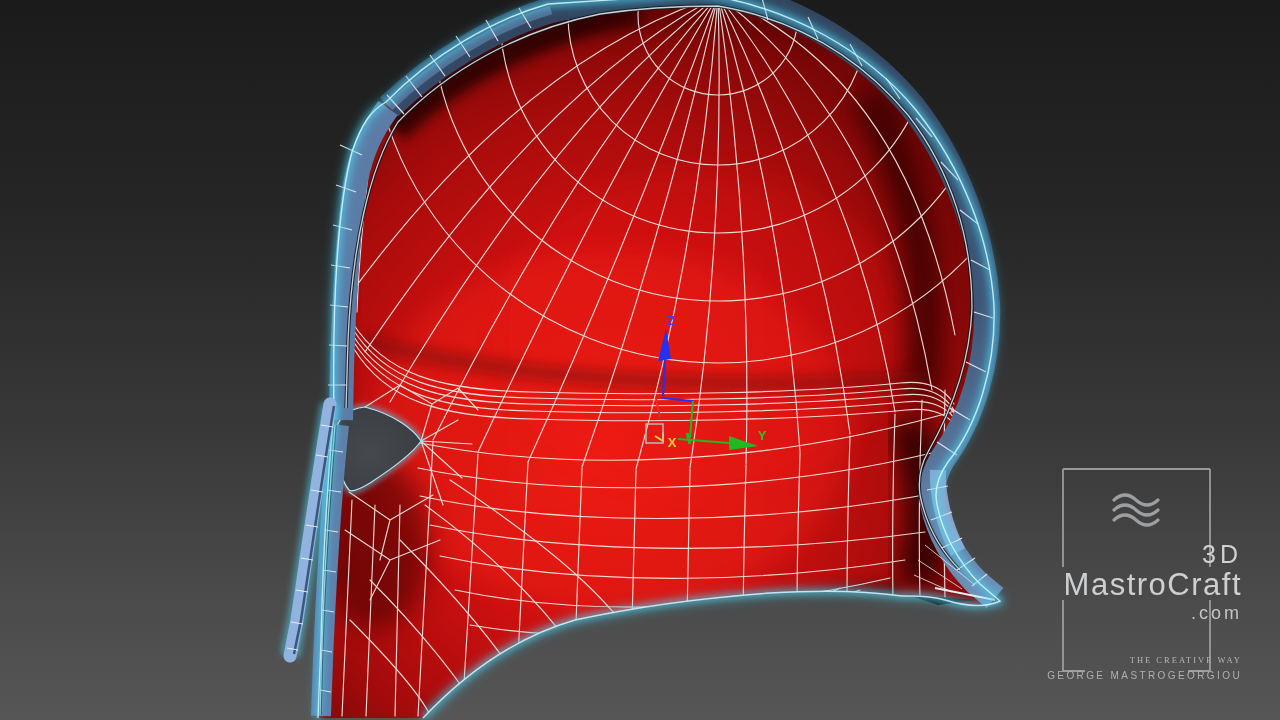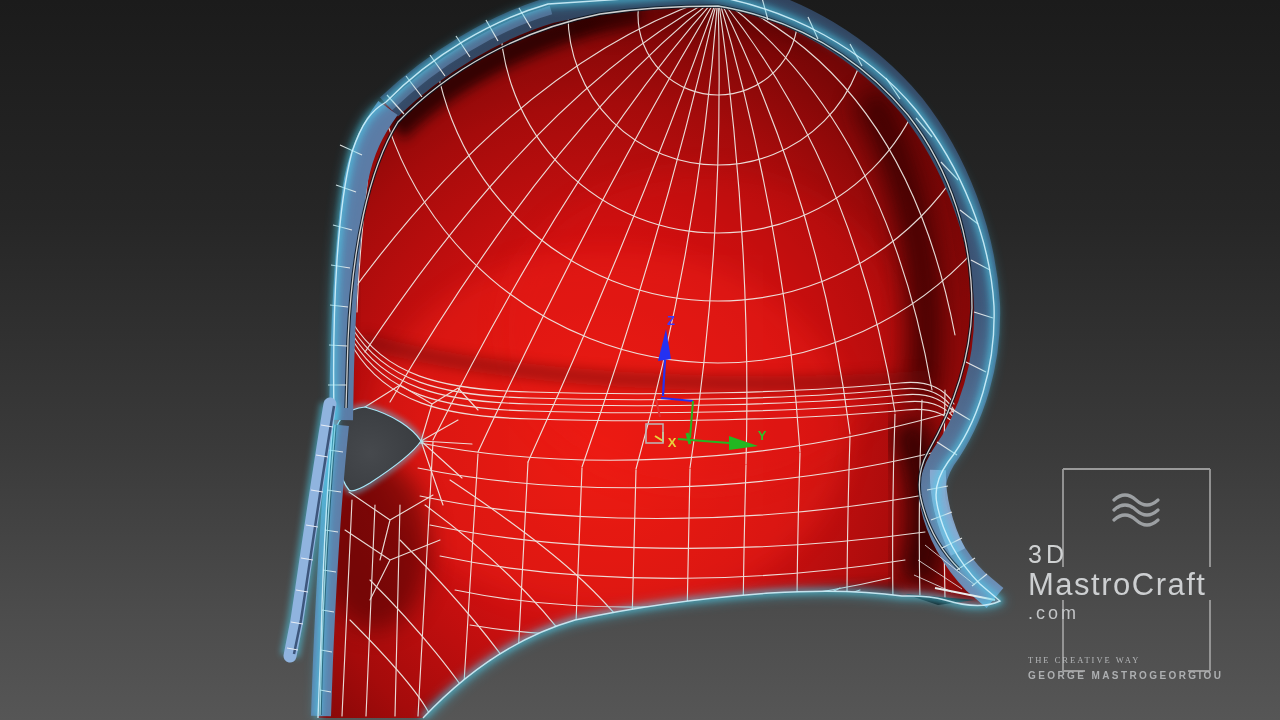--- a/index.html
+++ b/index.html
@@ -7,26 +7,26 @@
     position:relative;width:1280px;height:720px;overflow:hidden;
     background:linear-gradient(180deg,#1b1b1b 0%,#262626 30%,#3a3a3a 62%,#4c4c4c 85%,#565656 100%);
     font-family:"Liberation Sans",sans-serif;
   }
   .stage svg.viewport-art{position:absolute;left:0;top:0;}
   .watermark{
     position:absolute;left:1028px;top:464px;width:214px;height:226px;
     text-align:center;color:#c8cacc;user-select:none;
   }
   .watermark .frame-svg{position:absolute;left:0;top:0;}
-  .wm-line{position:absolute;left:0;width:214px;text-align:left;white-space:nowrap;}
+  .wm-line{position:absolute;left:0;width:214px;text-align:right;white-space:nowrap;}
   .wm-3d{top:76px;font-size:25px;letter-spacing:4px;color:#cfd1d2;}
   .wm-main{top:103px;font-size:31px;letter-spacing:1.5px;color:#cdcfd1;}
   .wm-com{top:139px;font-size:18px;letter-spacing:3px;color:#c3c5c7;}
   .wm-tagline{top:191px;font-size:8.5px;letter-spacing:2px;color:#b4b6b8;font-family:Liberation Serif, serif;}
-  .wm-author{top:206px;font-size:10px;letter-spacing:2.4px;color:#adafb1;font-weight:bold;}
+  .wm-author{top:206px;font-size:10px;letter-spacing:2.4px;color:#adafb1;}
   text.gizmo-label{font-family:"Liberation Sans",sans-serif;font-size:13px;font-weight:bold;}
 </style>
 </head>
 <body>
 
 <div class="stage">
 
 <svg class="viewport-art" width="1280" height="720" viewBox="0 0 1280 720">
   <defs>
     <radialGradient id="redGrad" cx="0.42" cy="0.62" r="0.78">

